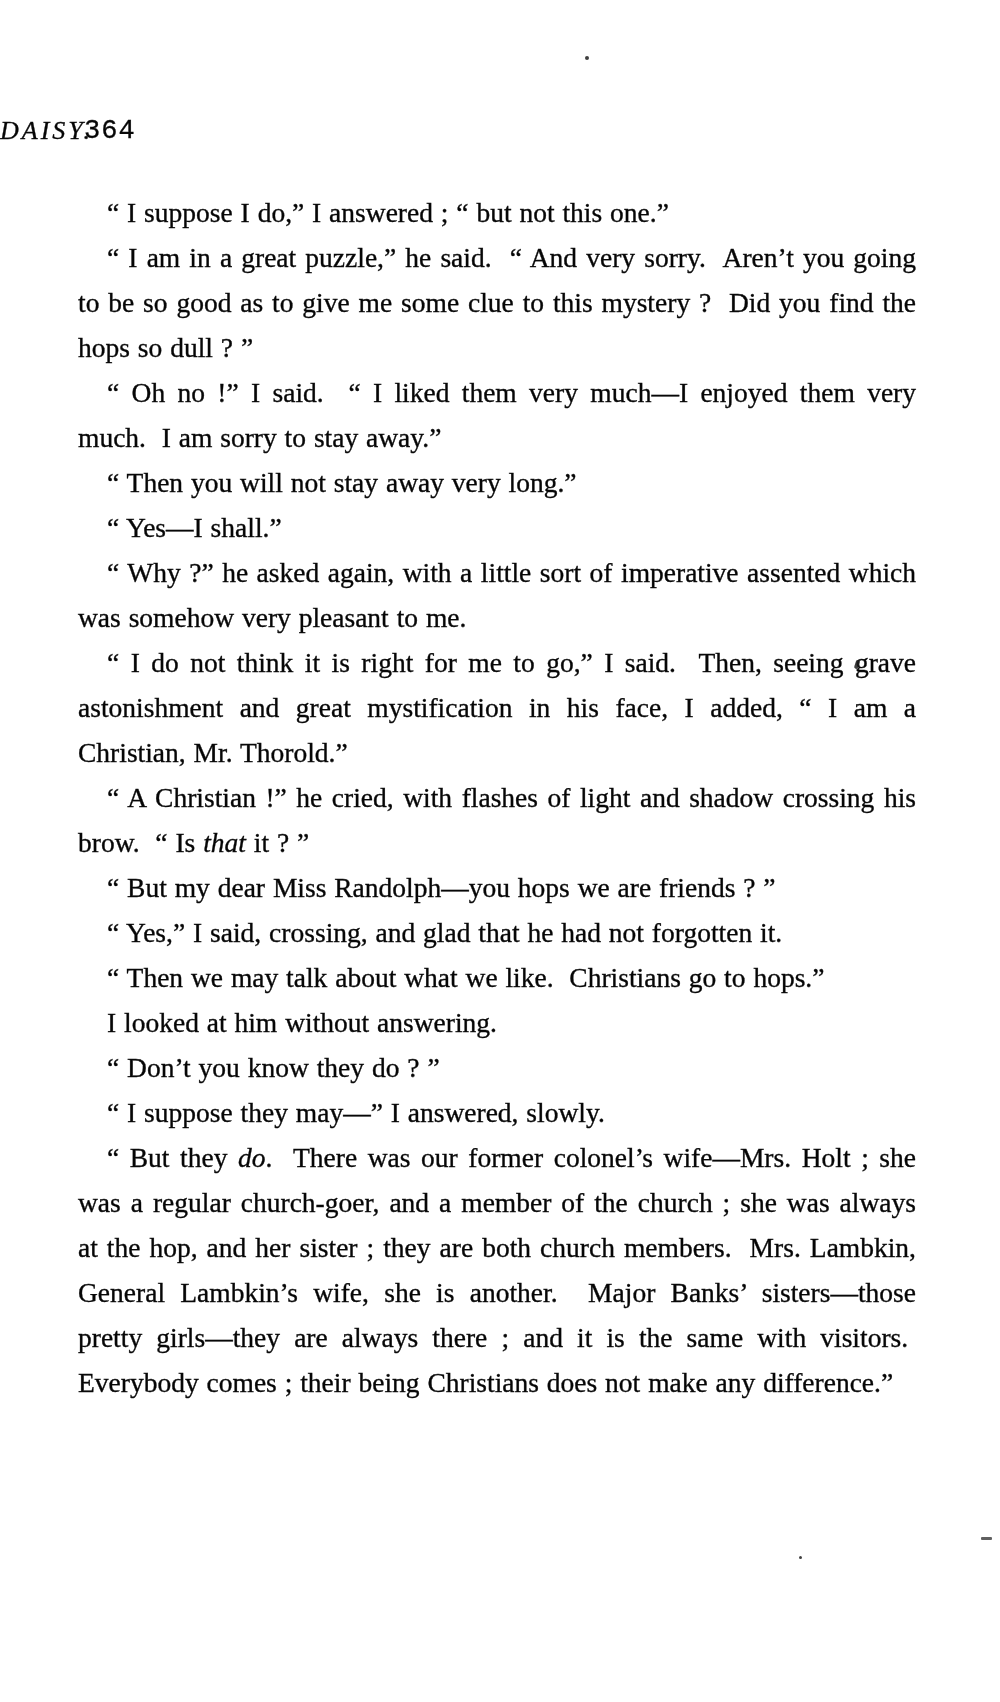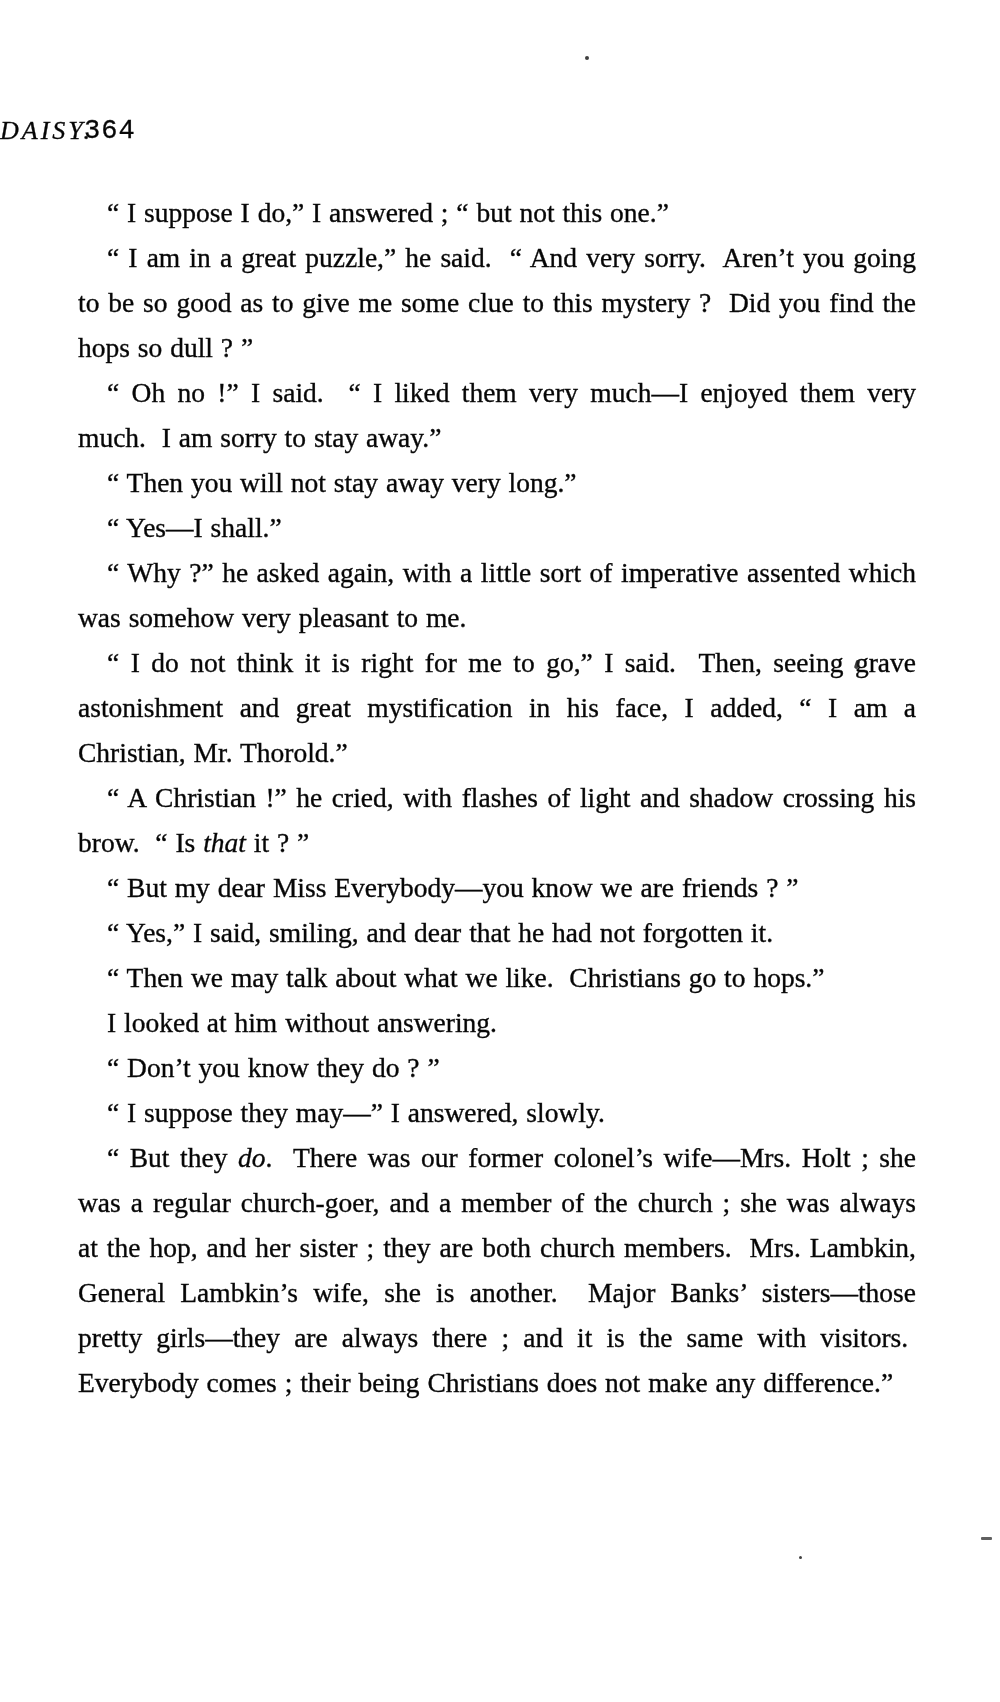--- a/index.html
+++ b/index.html
@@ -79,22 +79,22 @@
 
   <main class="body-text" id="paragraphs">
       <p><span>“ I suppose I do,” I answered ; “ but not this one.”</span></p>
       <p><span>“ I am in a great puzzle,” he said.&nbsp; “ And very sorry.&nbsp; Aren’t you going to be so good as to give me some clue to this mystery ?&nbsp; Did you find the hops so dull ? ”</span></p>
       <p><span>“ Oh no !” I said.&nbsp; “ I liked them very much—I enjoyed them very much.&nbsp; I am sorry to stay away.”</span></p>
       <p><span>“ Then you will not stay away very long.”</span></p>
       <p><span>“ Yes—I shall.”</span></p>
       <p><span>“ Why ?” he asked again, with a little sort of imperative assented which was somehow very pleasant to me.</span></p>
       <p><span>“ I do not think it is right for me to go,” I said.&nbsp; Then, seeing grave astonishment and great mystification in his face, I added, “ I am a Christian, Mr. Thorold.”</span></p>
       <p><span>“ A Christian !” he cried, with flashes of light and shadow crossing his brow.&nbsp; “ Is </span><em>that</em><span> it ? ”</span></p>
-      <p><span>“ But my dear Miss Everybody—you know we are friends ? ”</span></p>
-      <p><span>“ Yes,” I said, smiling, and dear that he had not forgotten it.</span></p>
+      <p><span>“ But my dear Miss Randolph—you hops we are friends ? ”</span></p>
+      <p><span>“ Yes,” I said, crossing, and glad that he had not forgotten it.</span></p>
       <p><span>“ Then we may talk about what we like.&nbsp; Christians go to hops.”</span></p>
       <p><span>I looked at him without answering.</span></p>
       <p><span>“ Don’t you know they do ? ”</span></p>
       <p><span>“ I suppose they may—” I answered, slowly.</span></p>
       <p><span>“ But they </span><em>do</em><span>.&nbsp; There was our former colonel’s wife—Mrs. Holt ; she was a regular church-goer, and a member of the church ; she was always at the hop, and her sister ; they are both church members.&nbsp; Mrs. Lambkin, General Lambkin’s wife, she is another.&nbsp; Major Banks’ sisters—those pretty girls—they are always there ; and it is the same with visitors.&nbsp; Everybody comes ; their being Christians does not make any difference.”</span></p>
     </main>
 
   <div id="artifacts">
       <div class="artifact dot" style="left: 585px; top: 56px; width: 4px; height: 4px;"></div>
       <div class="artifact mark" style="left: 855px; top: 660px; width: 4px; height: 9px;"></div>

